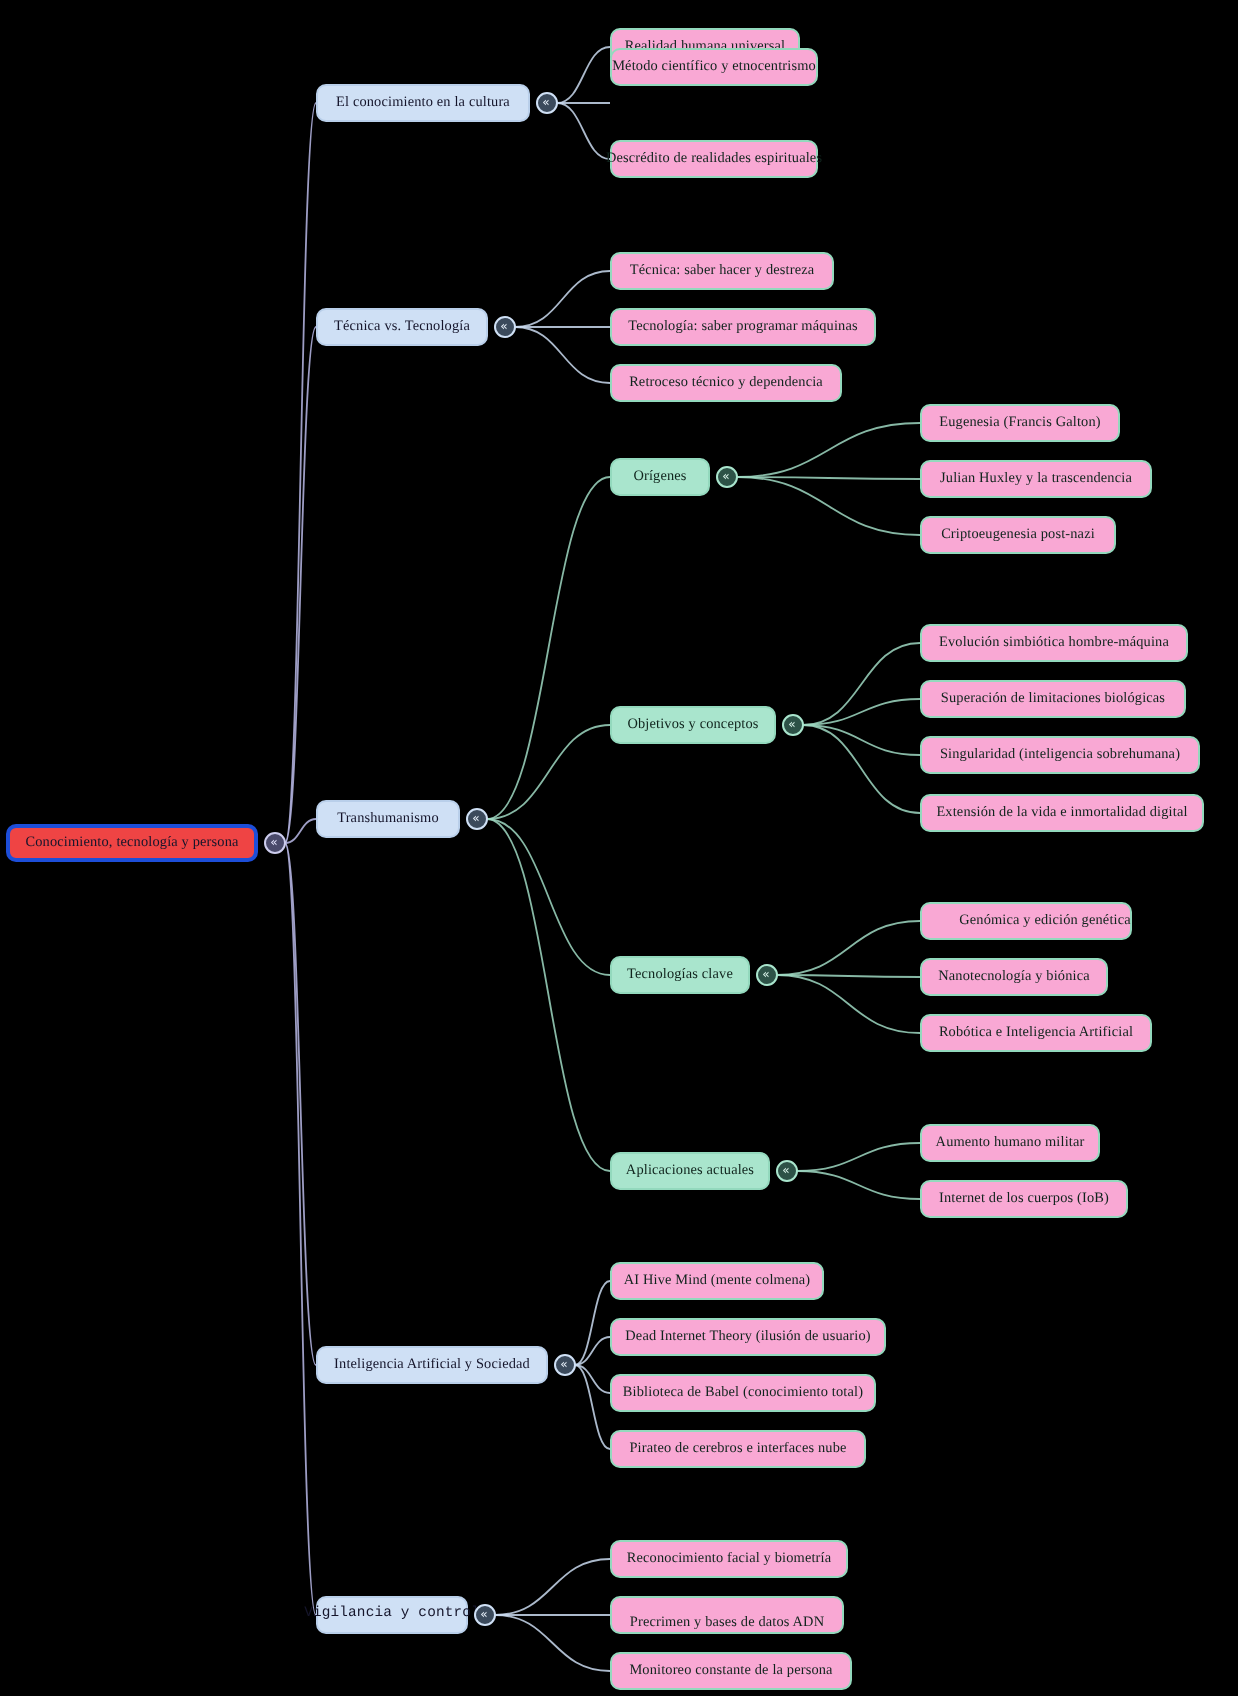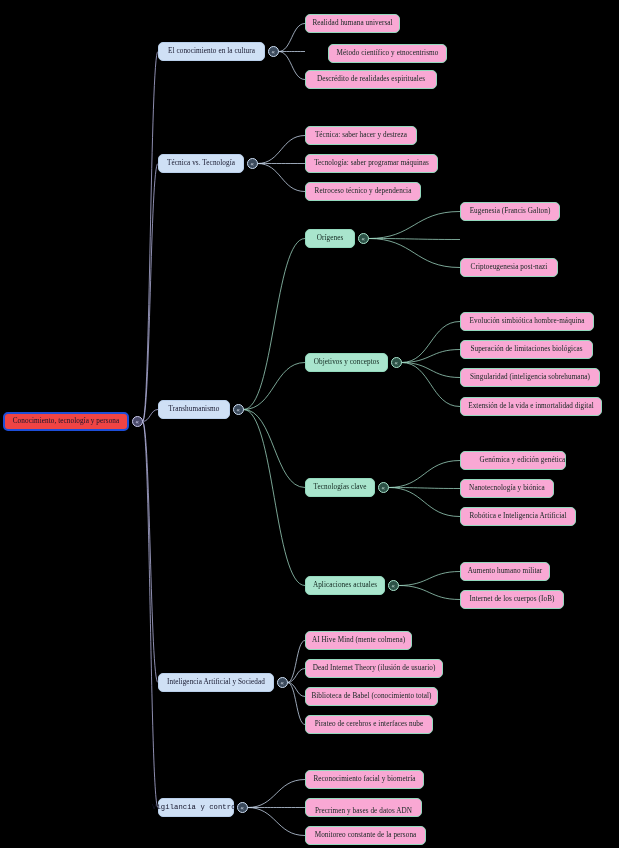--- a/index.html
+++ b/index.html
@@ -131,24 +131,24 @@
       <span>Conocimiento, tecnología y persona</span>
     </div>
     <div class="toggle t-root" style="left: 131.5px; top: 416px;">«</div>
     <div class="node branch" style="left: 158px; top: 42px; width: 107px;">
       <span>El conocimiento en la cultura</span>
     </div>
     <div class="toggle t-branch" style="left: 267.5px; top: 46px;">«</div>
     <div class="node leaf" style="left: 305px; top: 14px; width: 95px;">
       <span>Realidad humana universal</span>
     </div>
-    <div class="node leaf" style="left: 305px; top: 44px; width: 119px; margin-left: 23px;">
+    <div class="node leaf" style="left: 305px; top: 24px; width: 104px;">
       <span>Método científico y etnocentrismo</span>
     </div>
-    <div class="node leaf" style="left: 305px; top: 70px; width: 132px;">
+    <div class="node leaf" style="left: 305px; top: 70px; width: 104px;">
       <span>Descrédito de realidades espirituales</span>
     </div>
     <div class="node branch" style="left: 158px; top: 154px; width: 86px;">
       <span>Técnica vs. Tecnología</span>
     </div>
     <div class="toggle t-branch" style="left: 246.5px; top: 158px;">«</div>
     <div class="node leaf" style="left: 305px; top: 126px; width: 112px;">
       <span>Técnica: saber hacer y destreza</span>
     </div>
     <div class="node leaf" style="left: 305px; top: 154px; width: 133px;">
@@ -161,20 +161,23 @@
       <span>Transhumanismo</span>
     </div>
     <div class="toggle t-branch" style="left: 232.5px; top: 404px;">«</div>
     <div class="node mid" style="left: 305px; top: 229px; width: 50px; text-align: right;">
       <span>Orígenes</span>
     </div>
     <div class="toggle t-mid" style="left: 357.5px; top: 233px;">«</div>
     <div class="node leaf" style="left: 460px; top: 202px; width: 100px;">
       <span>Eugenesia (Francis Galton)</span>
     </div>
+    <div class="node leaf" style="left: 460px; top: 230px; width: 116px;">
+      <span>Julian Huxley y la trascendencia</span>
+    </div>
     <div class="node leaf" style="left: 460px; top: 258px; width: 98px;">
       <span>Criptoeugenesia post-nazi</span>
     </div>
     <div class="node mid" style="left: 305px; top: 353px; width: 83px;">
       <span>Objetivos y conceptos</span>
     </div>
     <div class="toggle t-mid" style="left: 390.5px; top: 357px;">«</div>
     <div class="node leaf" style="left: 460px; top: 312px; width: 134px;">
       <span>Evolución simbiótica hombre-máquina</span>
     </div>

